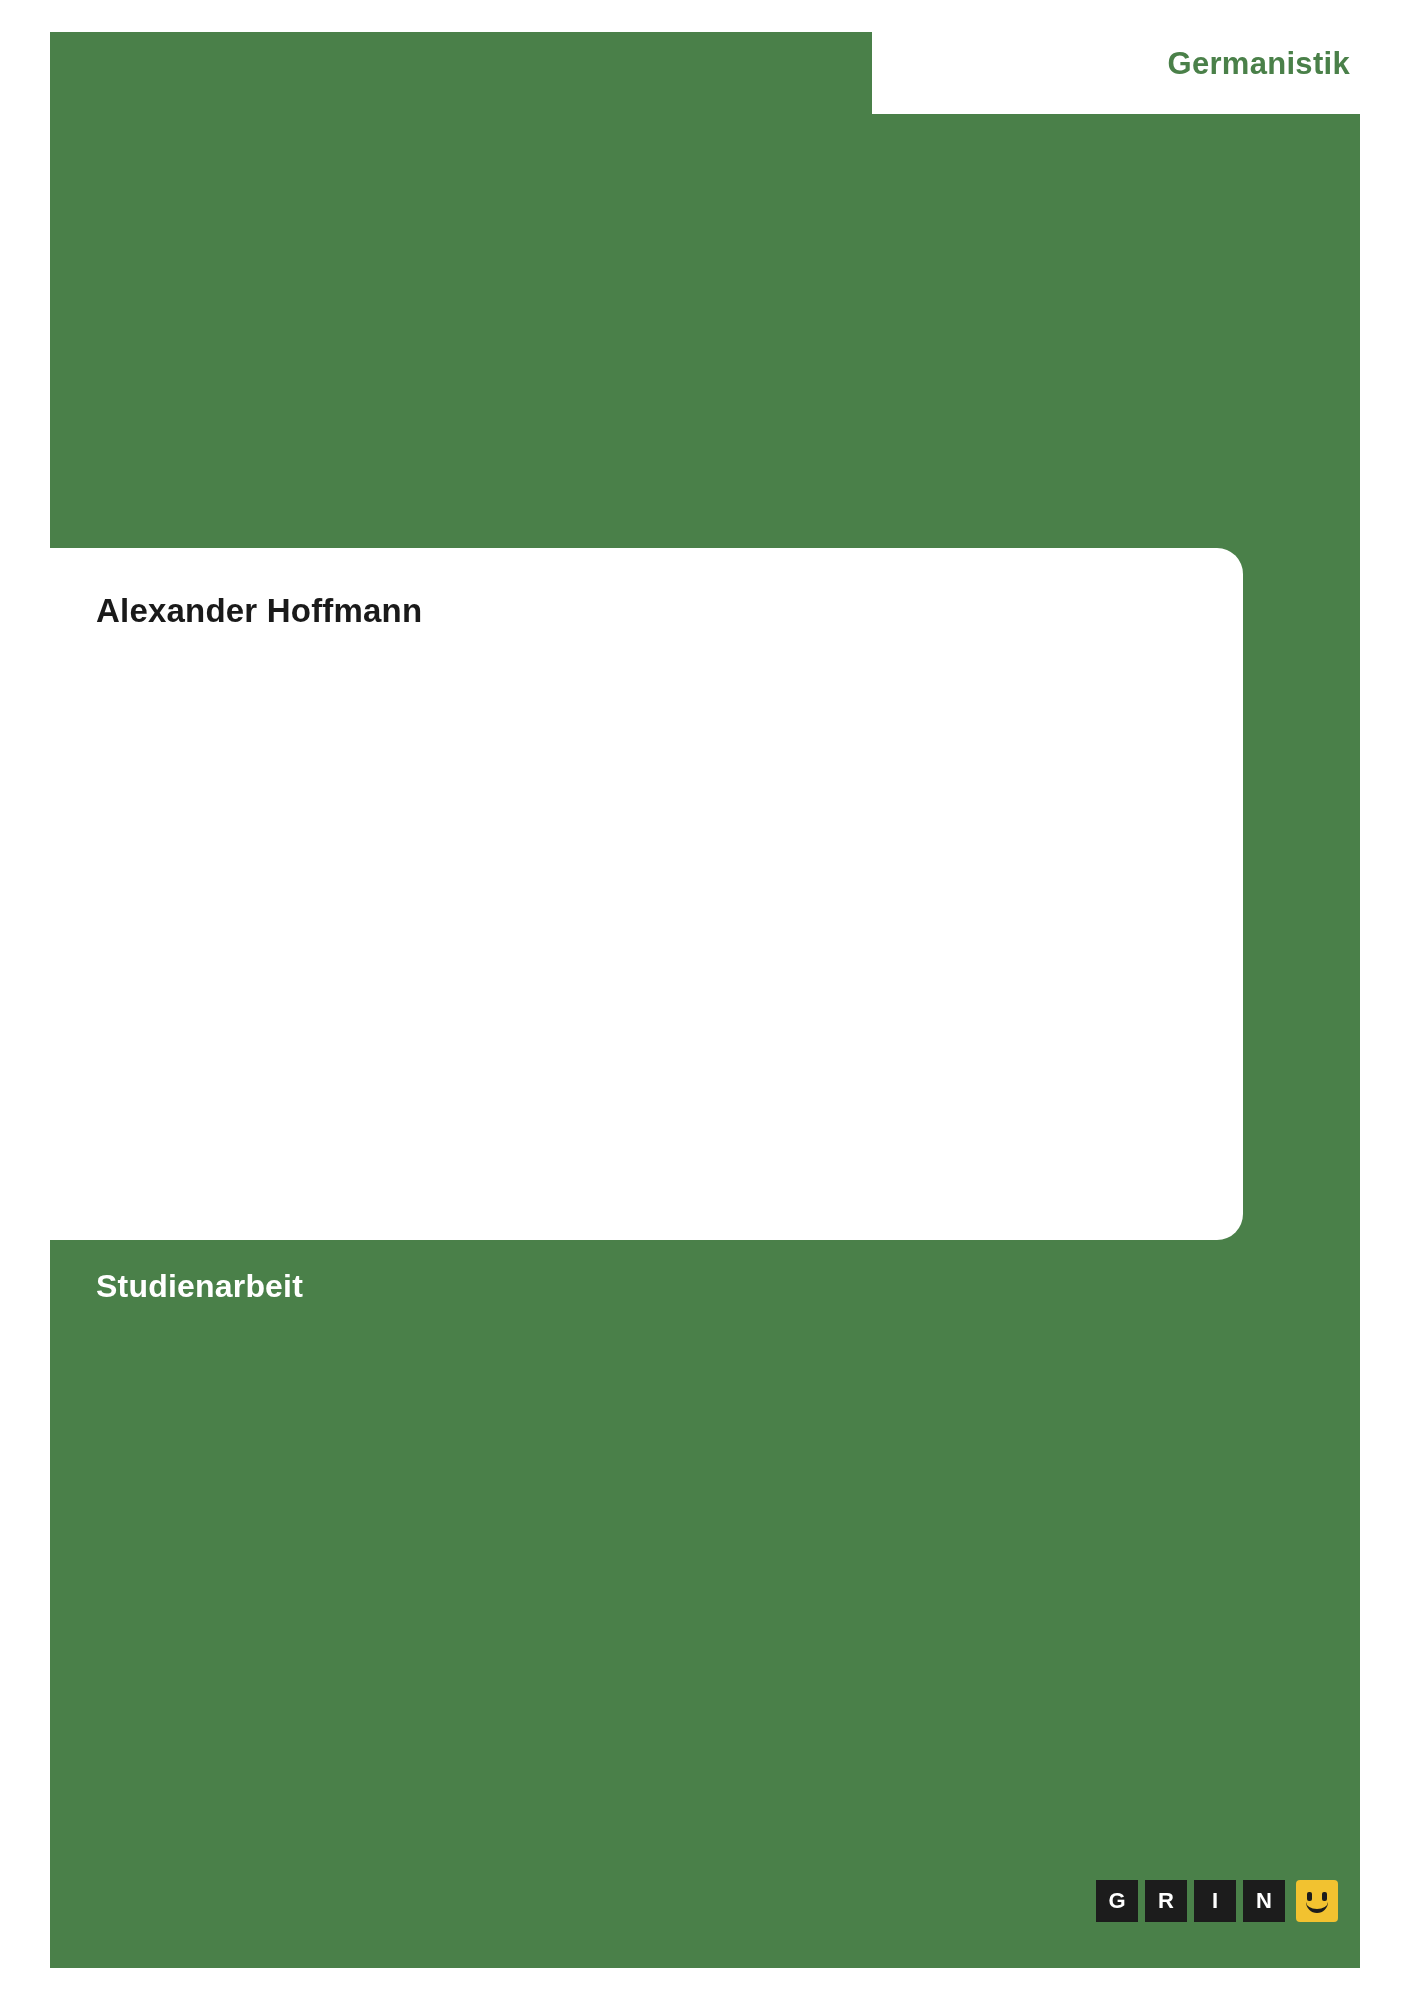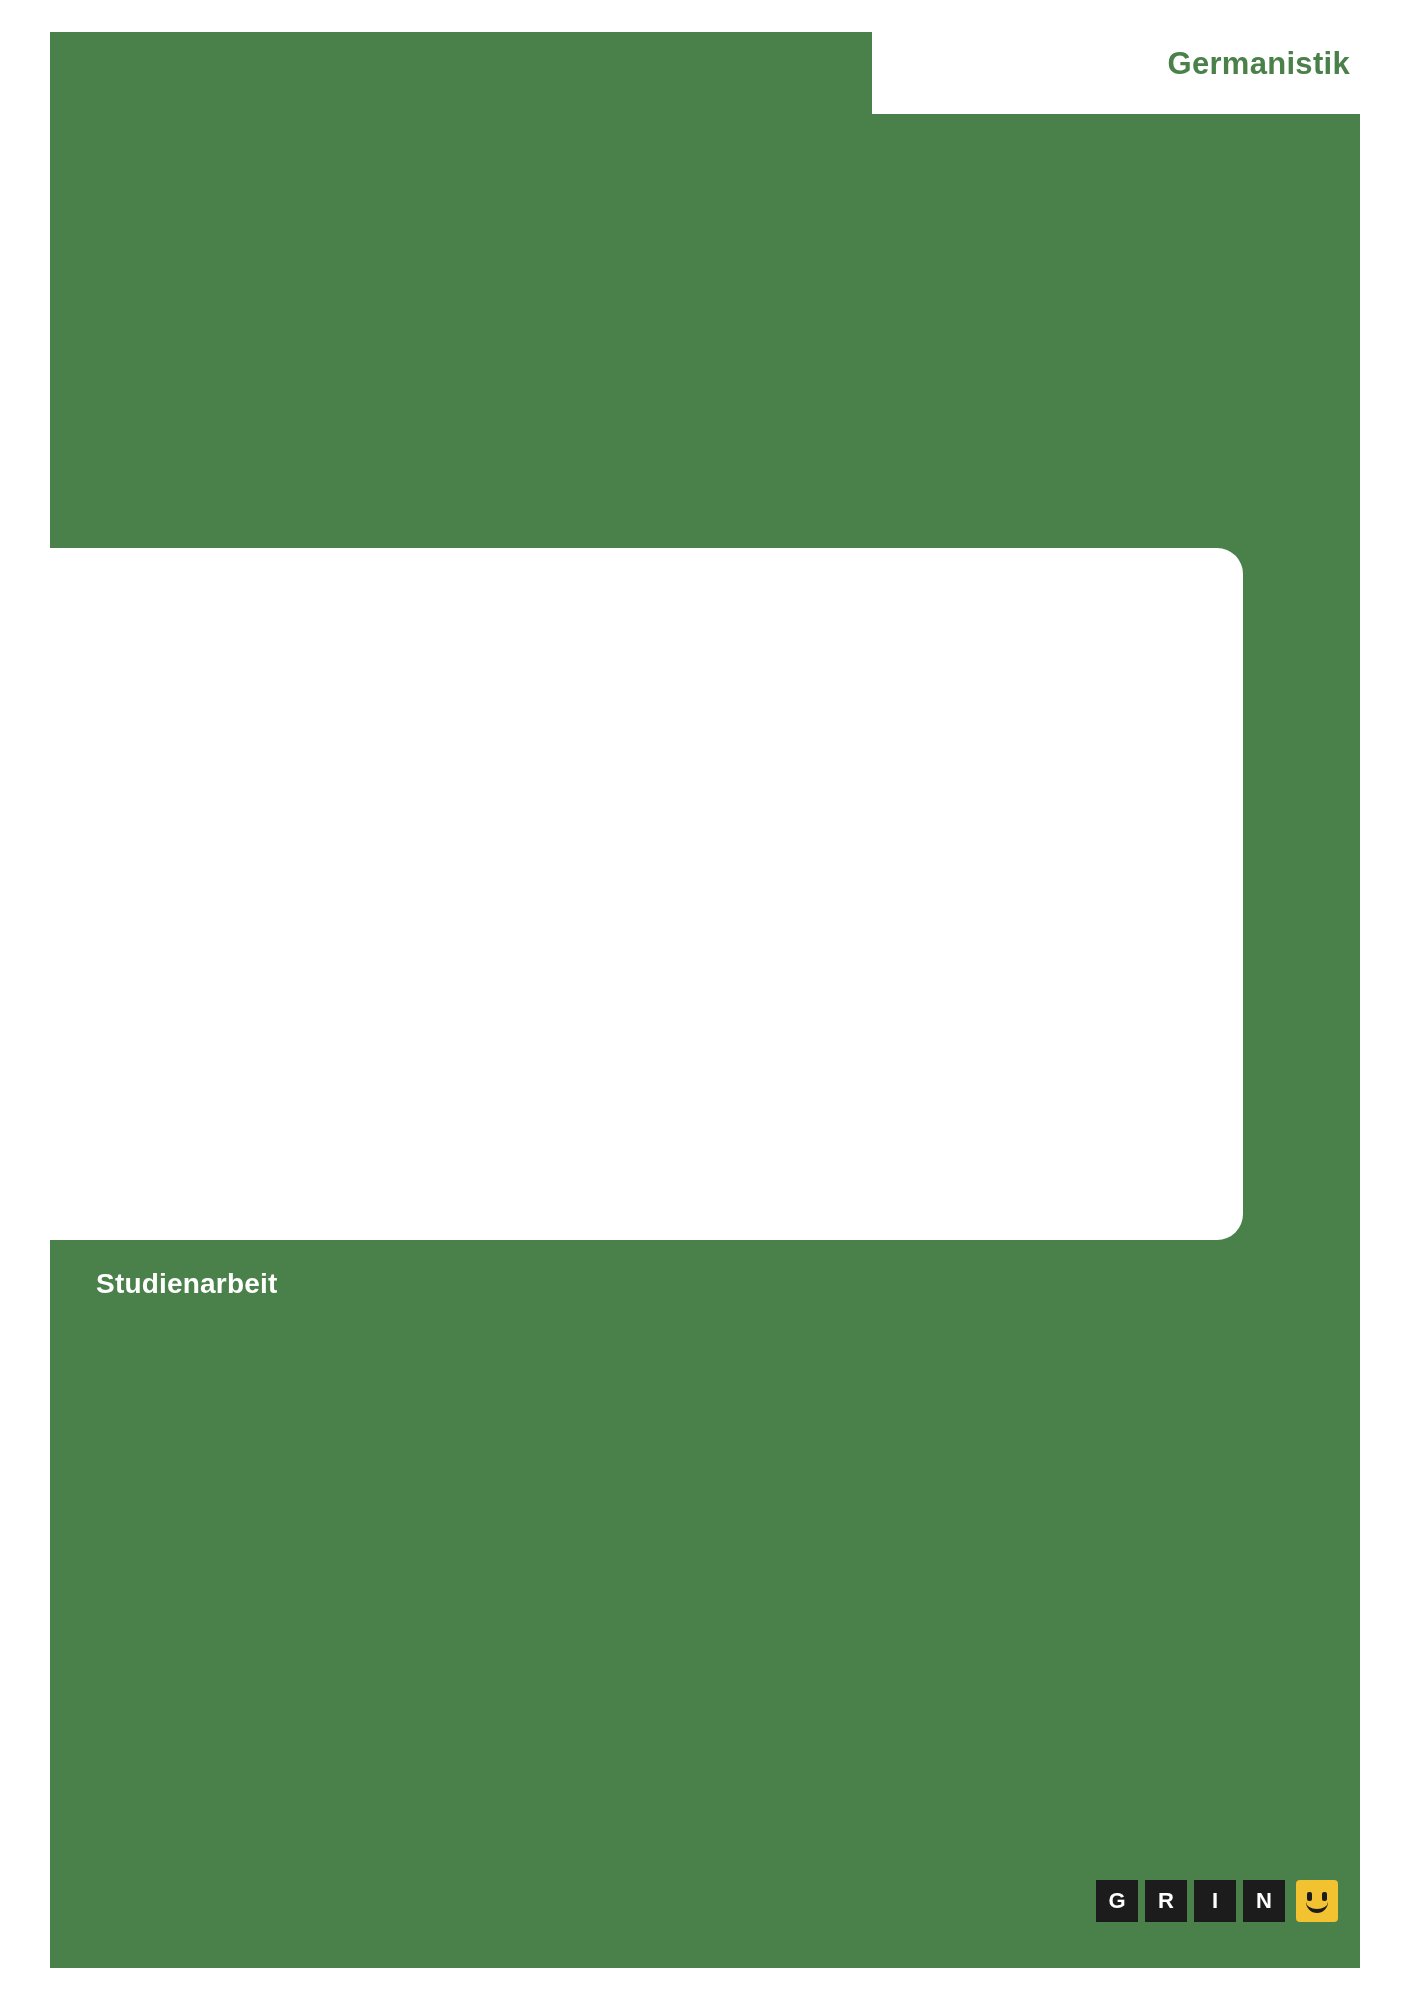--- a/index.html
+++ b/index.html
@@ -82,21 +82,21 @@
     line-height: 1.33;
     color: #1a1a1a;
     font-weight: normal;
   }
 
   
   .doctype {
     position: absolute;
     left: 96px;
     top: 1268px;
-    font-size: 28px;
+    font-size: 32px;
     font-weight: bold;
     color: #ffffff;
     letter-spacing: 0.2px;
   }
 
   
   .logo {
     position: absolute;
     right: 72px;
     bottom: 78px;
@@ -149,20 +149,21 @@
 
 <div class="cover">
 
   <div class="green-main"></div>
   <div class="green-notch"></div>
 
   <div class="category">Germanistik</div>
 
   <div class="title-card"></div>
 
+  <div class="author">Alexander Hoffmann</div>
 
 
   <div class="doctype">Studienarbeit</div>
 
   <div class="logo">
     <div class="tile">G</div>
     <div class="tile">R</div>
     <div class="tile">I</div>
     <div class="tile">N</div>
     <div class="smiley">

